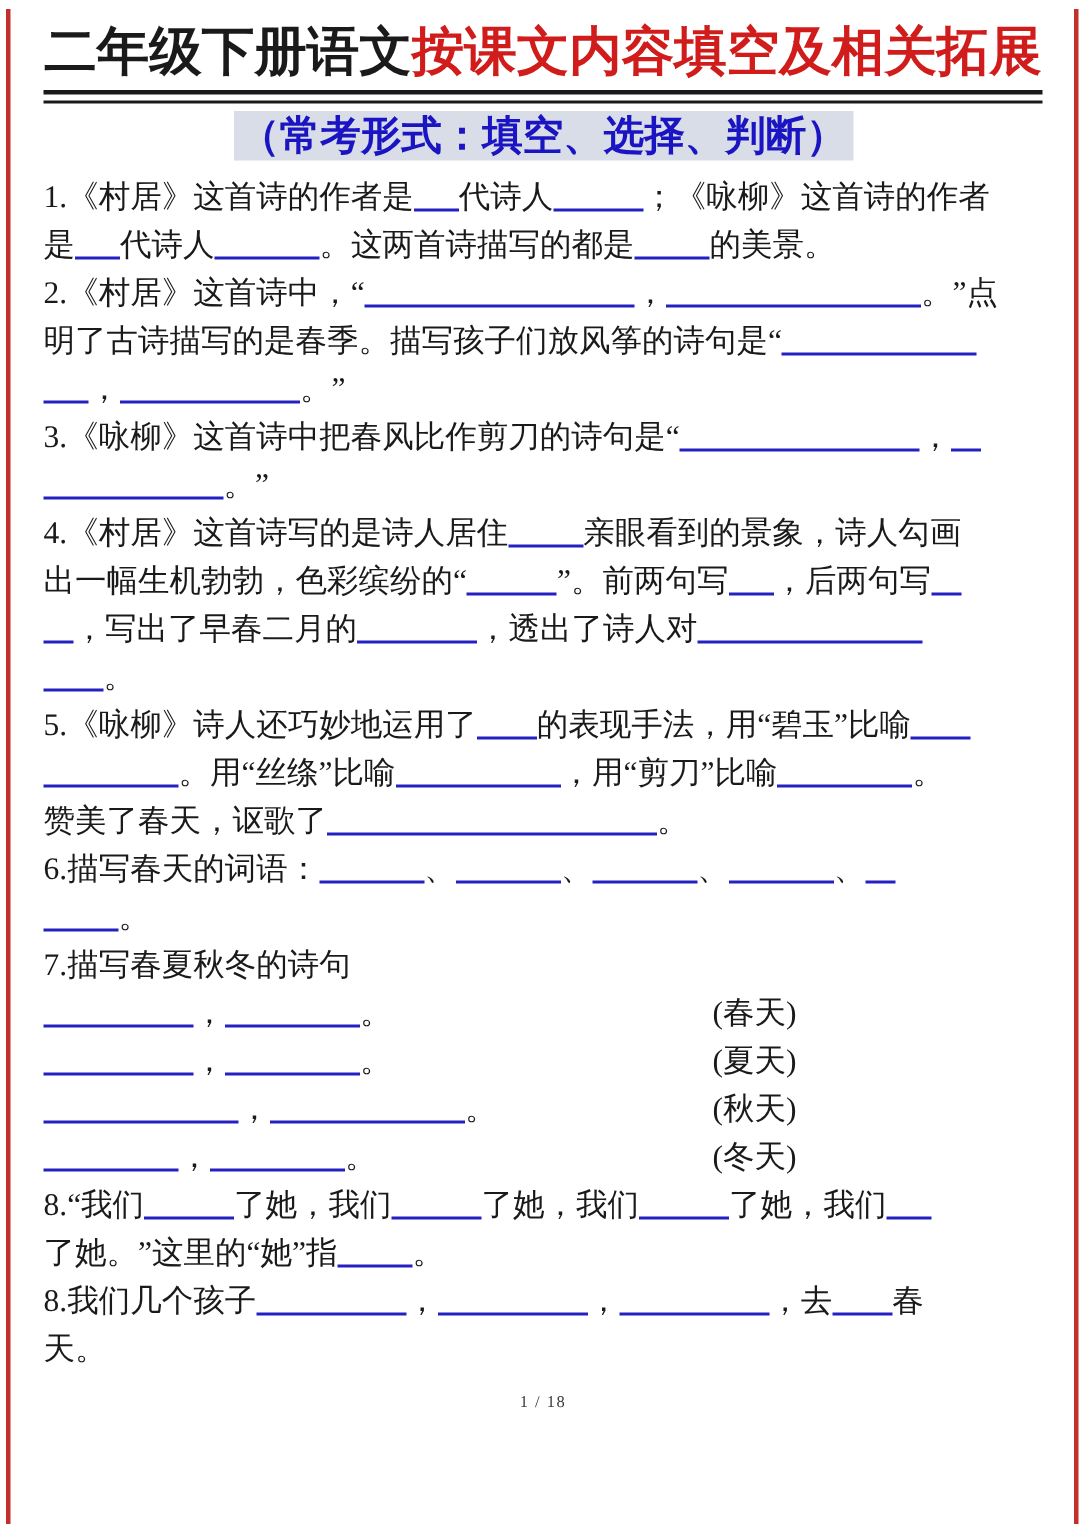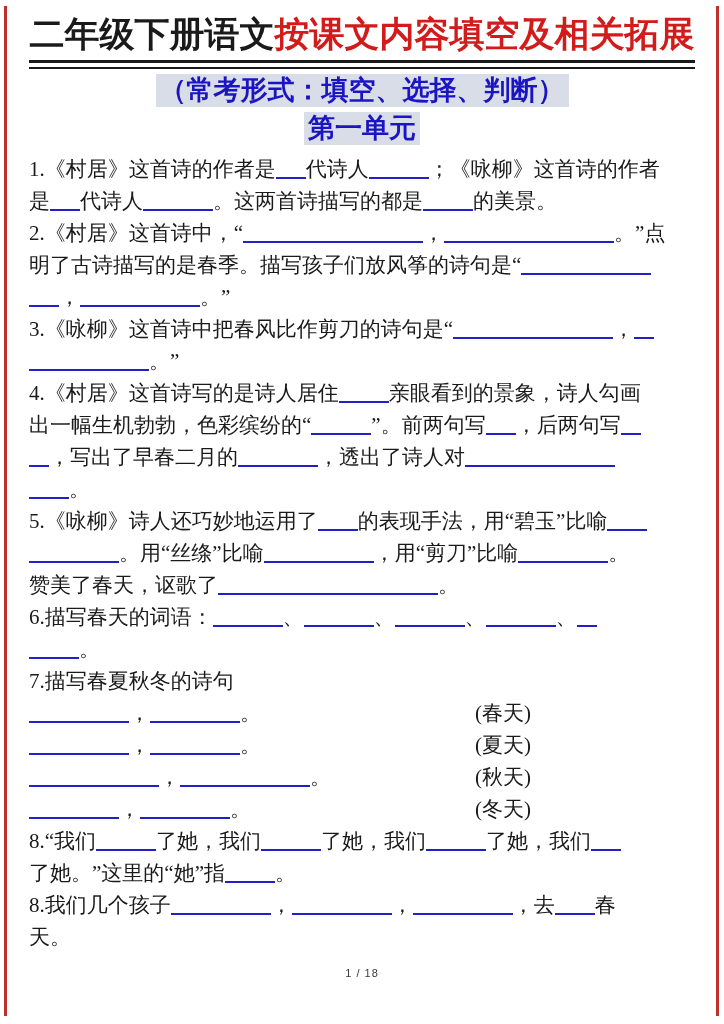--- a/index.html
+++ b/index.html
@@ -29,39 +29,36 @@
   .blue { color:var(--text_blue,#1b14c2); font-weight:bold; font-size:27px; line-height:1.15; }
 
   .questions { margin-top:8px;font-family:Liberation Serif, serif; }
   .qline { position:relative; font-size:21px; line-height:32px; white-space:nowrap; }
   .blank { display:inline-block; height:5px;
     border-bottom:2px solid var(--blank_blue,#2420c2);
     transform:translateY(3px); }
   .season-label { position:absolute; left:446px; }
 
   .footer { text-align:center; margin-top:14px;
-    font-family:Liberation Sans, sans-serif; font-size:11px;
+    font-family:Liberation Serif, serif; font-size:11px;
     letter-spacing:1px; color:#3a3a3a; }
 </style>
 </head>
 <body>
 
 <div class="page">
   <div class="edge-rule left"></div>
   <div class="edge-rule right"></div>
 
   <div class="content">
     <h1 class="title"><span class="t-black">二年级下册语文</span><span class="t-red">按课文内容填空及相关拓展</span></h1>
     <div class="double-rule"></div>
 
     <div class="subtitle-row">
       <span class="hl blue">（常考形式：填空、选择、判断）</span>
-    </div>
-    <div class="section-row">
-      <span class="hl blue">第一单元</span>
     </div>
 
     <div class="questions" id="questions">
         <div class="qline"><span>1.《村居》这首诗的作者是</span><span class="blank" style="width: 30px;"></span><span>代诗人</span><span class="blank" style="width: 60px;"></span><span>；《咏柳》这首诗的作者</span></div>
         <div class="qline"><span>是</span><span class="blank" style="width: 30px;"></span><span>代诗人</span><span class="blank" style="width: 70px;"></span><span>。这两首诗描写的都是</span><span class="blank" style="width: 50px;"></span><span>的美景。</span></div>
         <div class="qline"><span>2.《村居》这首诗中，“</span><span class="blank" style="width: 180px;"></span><span>，</span><span class="blank" style="width: 170px;"></span><span>。”点</span></div>
         <div class="qline"><span>明了古诗描写的是春季。描写孩子们放风筝的诗句是“</span><span class="blank" style="width: 130px;"></span></div>
         <div class="qline"><span class="blank" style="width: 30px;"></span><span>，</span><span class="blank" style="width: 120px;"></span><span>。”</span></div>
         <div class="qline"><span>3.《咏柳》这首诗中把春风比作剪刀的诗句是“</span><span class="blank" style="width: 160px;"></span><span>，</span><span class="blank" style="width: 20px;"></span></div>
         <div class="qline"><span class="blank" style="width: 120px;"></span><span>。”</span></div>

